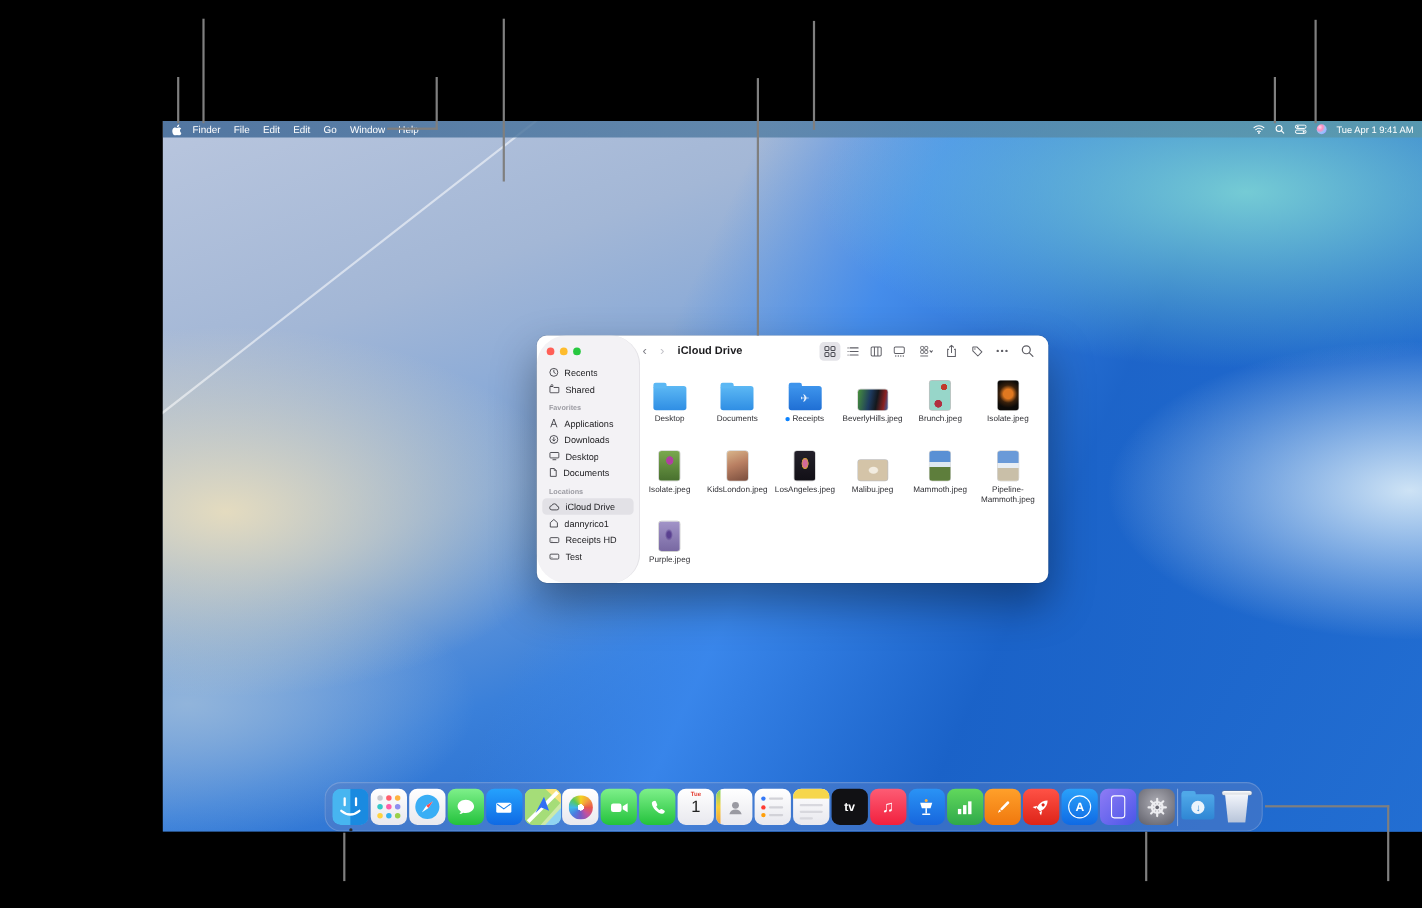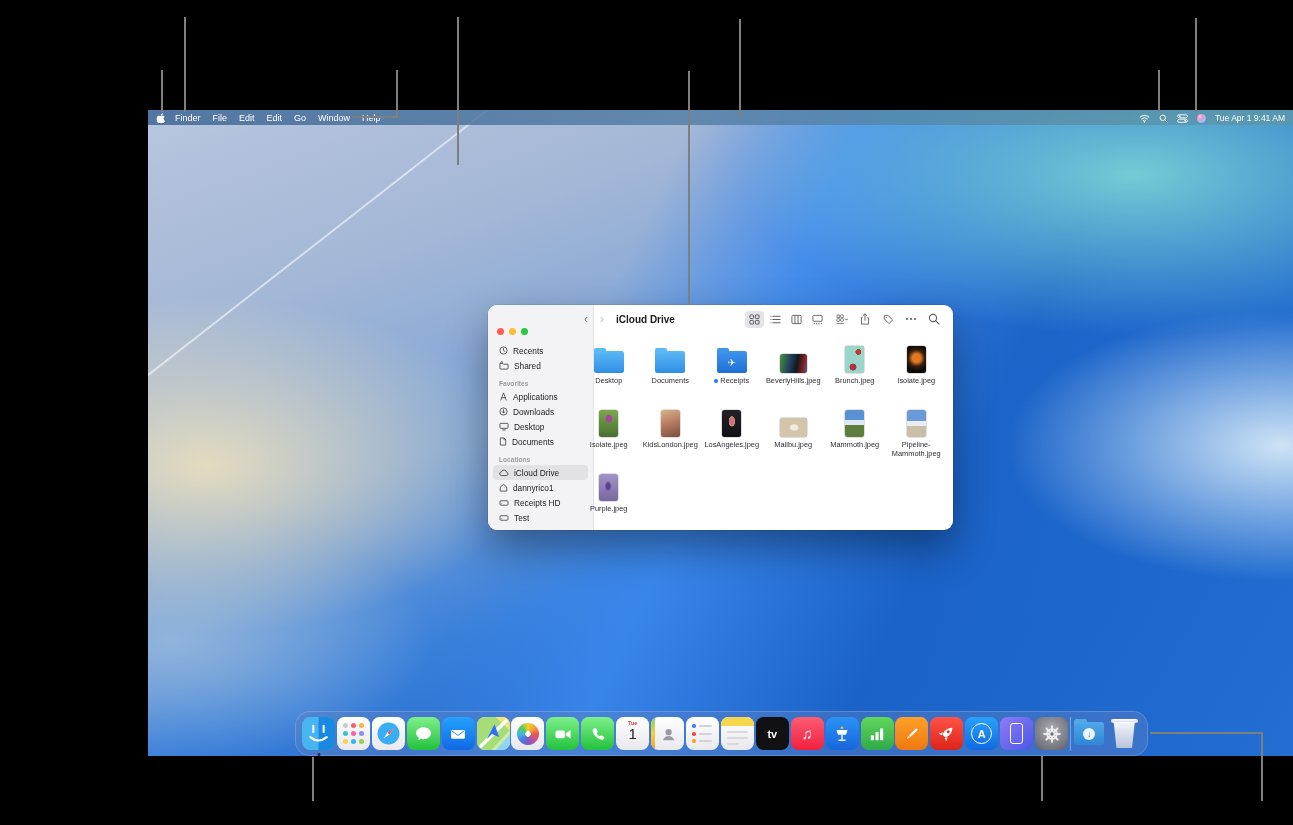--- a/index.html
+++ b/index.html
@@ -19,33 +19,33 @@
       transform:rotate(-38deg);transform-origin:left center;}
 
   
   .menubar{position:absolute;left:0;top:0;width:100%;height:15px;display:flex;align-items:center;
       background:linear-gradient(90deg, rgba(64,104,150,.85), rgba(84,128,165,.8) 55%, rgba(92,152,165,.75));
       color:#fff;font-size:9px;}
   .menubar .apple{margin:0 0 0 8px;display:flex;align-items:center;}
   .menus{display:flex;gap:12px;margin-left:10px;}
   .menus span{cursor:default;}
   .menus .active{font-weight:normal;}
-  .mb-right{margin-left:auto;display:flex;align-items:flex-end;gap:9px;padding-right:8px;}
+  .mb-right{margin-left:auto;display:flex;align-items:flex-start;gap:9px;padding-right:8px;}
   .mb-right svg{display:block;}
   .siri-orb{width:9px;height:9px;border-radius:50%;
       background:radial-gradient(circle at 32% 30%, #ffd7ec, #ff8fc0 30%, #8ec9ff 60%, #b08cff 85%);}
   .clock{white-space:nowrap;font-size:8.5px;}
 
   
   .cl{position:absolute;background:#7f7f7f;z-index:60;}
 
   
   .window{position:absolute;left:340px;top:195px;width:465px;height:225px;border-radius:9px;
       background:#fff;box-shadow:0 18px 40px rgba(0,0,0,.38), 0 0 0 .5px rgba(0,0,0,.15);overflow:hidden;font-size:8.5px;color:#222;}
-  .sidebar{position:absolute;left:0;top:0;width:106px;height:100%;background:#f3f2f5;border-right:1px solid #e3e2e6;box-sizing:border-box;padding-top:20px;}
+  .sidebar{position:absolute;left:0;top:0;width:94px;height:100%;background:#f3f2f5;border-right:1px solid #e3e2e6;box-sizing:border-box;padding-top:8px;border-radius:27px;}
   .lights{display:flex;gap:5px;padding:3px 0 8px 9px;}
   .light{width:7px;height:7px;border-radius:50%;}
   .sb-item{display:flex;align-items:center;gap:5px;height:15px;padding:0 6px;margin:0 5px;border-radius:4px;color:#1c1c1f;}
   .sb-item svg{flex:0 0 auto;}
   .sb-item.sel{background:#e2e1e6;}
   .sb-head{font-size:6.6px;color:#9b9ba2;padding:7px 0 2px 11px;font-weight:bold;}
   .sb-label{white-space:nowrap;overflow:hidden;font-size:8.3px;}
 
   .titlebar{position:absolute;left:90px;top:0;right:0;height:28px;display:flex;align-items:center;}
   .navbtn{color:#7e7e86;font-size:12px;width:16px;text-align:center;}

